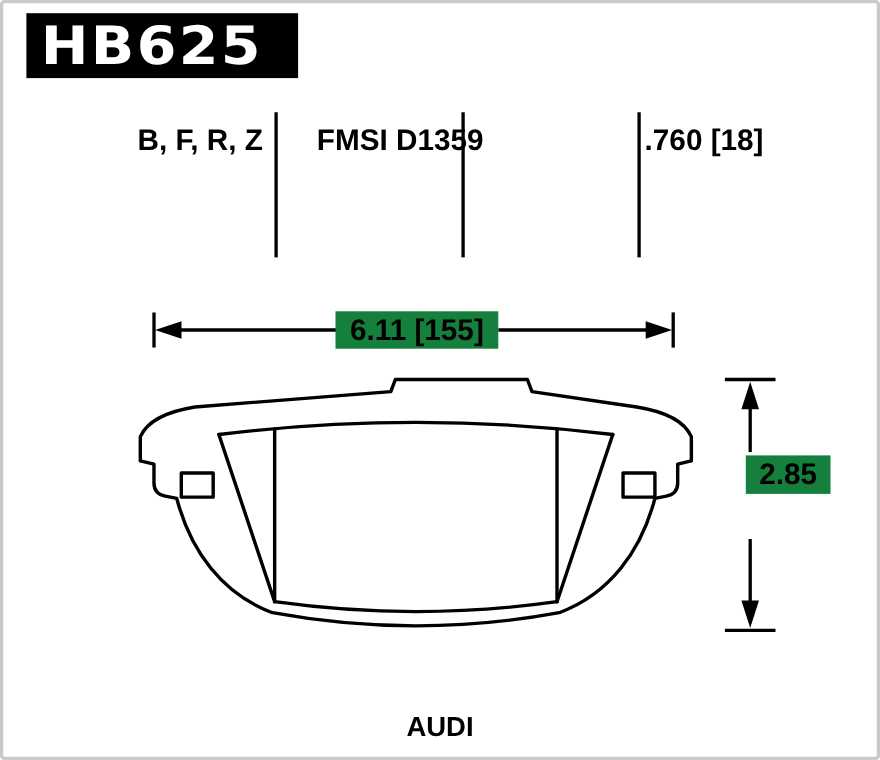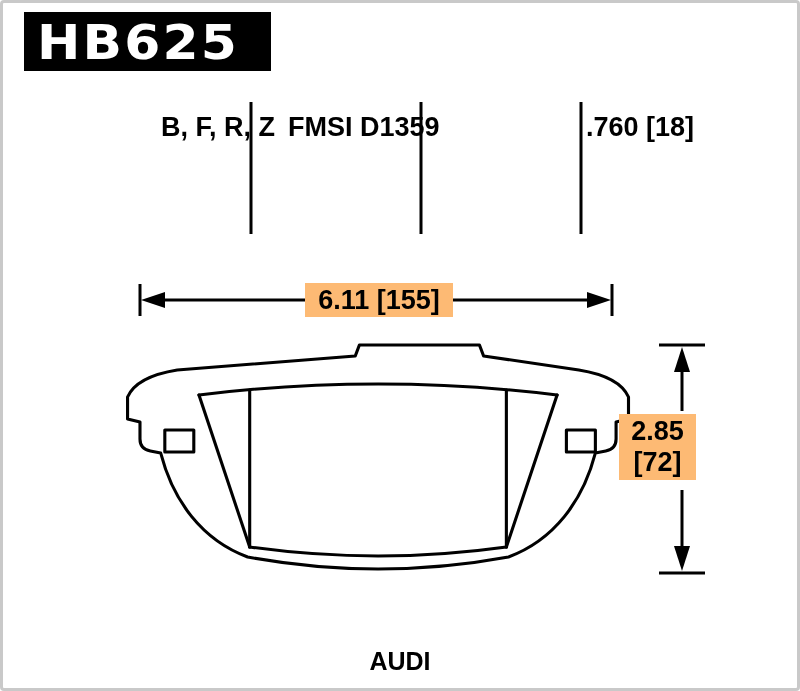--- a/index.html
+++ b/index.html
@@ -34,35 +34,35 @@
     letter-spacing: 2px;
     transform: scaleX(1.08);
     transform-origin: left center;
     white-space: nowrap;
   }
   .spec-text {
     position: absolute; top: 109px;
     font-size: 27px; font-weight: bold;
     white-space: nowrap;
   }
-  .compounds { left: 122px; margin-left: 36px; }
+  .compounds { left: 122px; }
   .fmsi { left: 261px; margin-left: 24px; }
   .thickness { left: 583px; }
   .dim-label {
     position: absolute;
-    background: #fdba74;
+    background: #15803d;
     font-size: 27px; font-weight: bold;
     text-align: center;
   }
   .width-label {
     left: 302px; top: 280px;
     width: 148px; height: 34px; line-height: 34px;
   }
   .height-label {
-    left: 616px; top: 411px;
+    left: 675px; top: 411px;
     width: 77px; padding: 2px 0;
     line-height: 31px;
   }
   .height-label span { display: block; }
   .vehicle {
     position: absolute; left: 0; top: 644px;
     width: 100%;
     text-align: center;
     font-size: 25px; font-weight: bold;
   }
@@ -122,18 +122,17 @@
     <span class="part-number">HB625</span>
   </div>
 
   <div class="spec-text compounds">B, F, R, Z</div>
   <div class="spec-text fmsi">FMSI D1359</div>
   <div class="spec-text thickness">.760 [18]</div>
 
   <div class="dim-label width-label">6.11 [155]</div>
   <div class="dim-label height-label">
     <span>2.85</span>
-    <span>[72]</span>
   </div>
 
   <div class="vehicle">AUDI</div>
 
 </div>
 
 </body></html>

